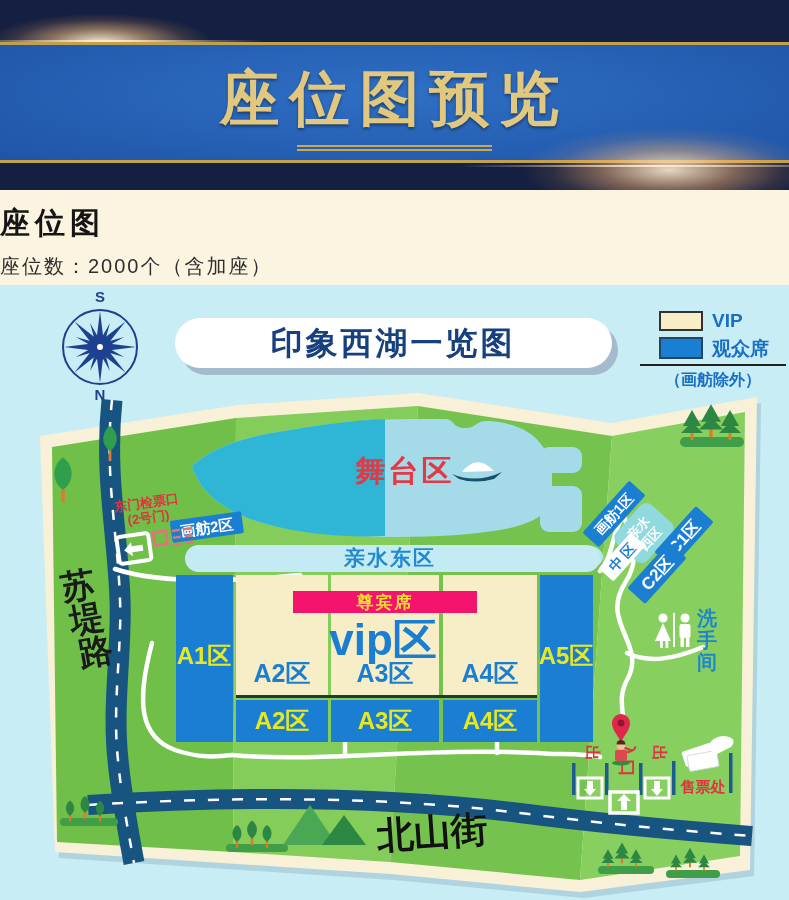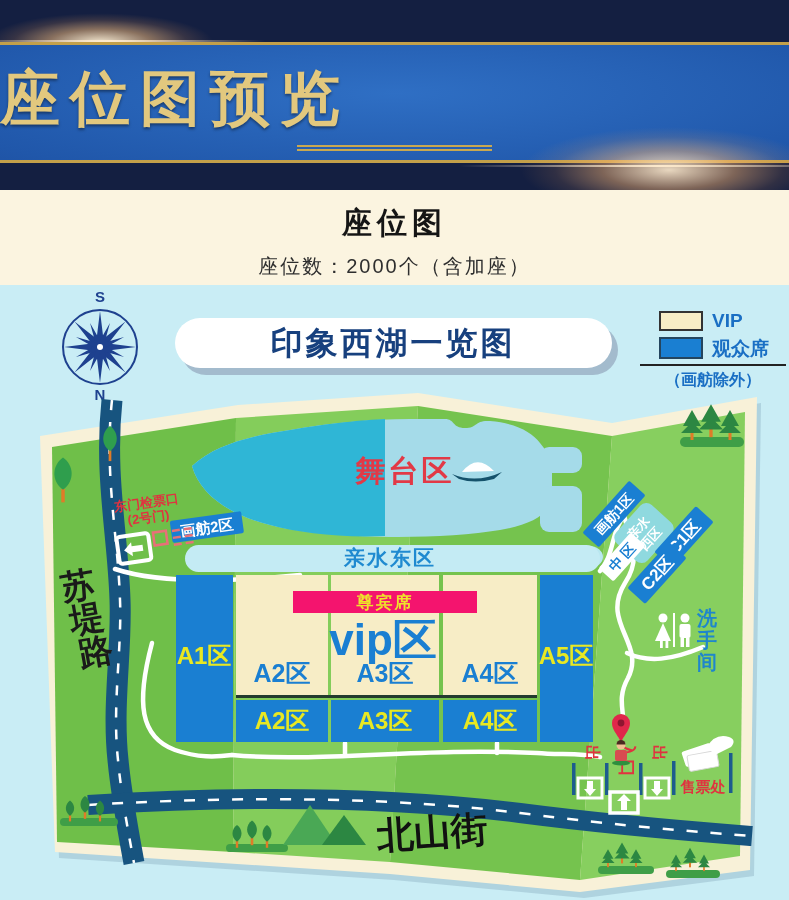--- a/index.html
+++ b/index.html
@@ -3,36 +3,36 @@
 <meta charset="utf-8">
 <style>
   html,body{margin:0;padding:0;}
   body{width:789px;height:900px;background:#ffffff;overflow:hidden;font-family:"Liberation Sans",sans-serif;}
 
   
   .header{position:relative;width:789px;height:190px;background:#141f41;overflow:hidden;}
   .band{position:absolute;top:42px;left:0;right:0;height:121px;
         background:radial-gradient(120% 150% at 50% 42%, #2f6fc4 0%, #2057aa 52%, #173f88 100%);
         border-top:3px solid #c3a04a;border-bottom:3px solid #c3a04a;box-sizing:border-box;}
-  .page-title{margin:0;height:100px;line-height:108px;
+  .page-title{margin:0;height:100px;line-height:108px;text-align:center;
         font-family:"Liberation Serif",serif;font-weight:bold;font-size:60px;
         color:#e2c87e;letter-spacing:10px;text-shadow:0 2px 3px rgba(0,0,0,.4);}
   .title-underline{width:195px;height:6px;border-top:2px solid #c9a850;border-bottom:2px solid #c9a850;
         margin:0 auto;box-sizing:border-box;}
   .flare{position:absolute;pointer-events:none;}
   .flare-tl{left:-45px;top:5px;width:290px;height:75px;
         background:radial-gradient(closest-side, rgba(255,242,215,.95), rgba(255,195,125,.5) 35%, rgba(255,170,90,.15) 60%, transparent 78%);}
   .flare-br{right:-70px;top:115px;width:380px;height:110px;
         background:radial-gradient(closest-side, rgba(255,235,205,.9), rgba(255,185,115,.45) 35%, rgba(255,165,85,.12) 60%, transparent 78%);}
   .streak{position:absolute;height:2px;background:linear-gradient(90deg,transparent,rgba(255,235,205,.95),transparent);pointer-events:none;}
   .streak-tl{left:-45px;top:40px;width:310px;}
   .streak-br{right:-70px;top:165px;width:400px;}
 
   
-  .info{width:789px;height:95px;background:#fbf4e0;text-align:center;}
+  .info{width:789px;height:95px;background:#fbf4e0;text-align:left;}
   .info h2{margin:0;padding-top:13px;font-size:30px;font-weight:bold;color:#151515;letter-spacing:5px;}
   .info p{margin:9px 0 12px;font-size:20px;color:#2e2e2e;letter-spacing:2px;}
 
   
   .map-wrap{width:789px;height:615px;background:#c9edf5;}
 
   svg text{font-family:"Liberation Sans",sans-serif;text-anchor:middle;}
   .zb{fill:#1a7fd2;}
   .zc{fill:#f7edc6;}
   .ty24{fill:#e8e822;font-weight:bold;font-size:24px;}

